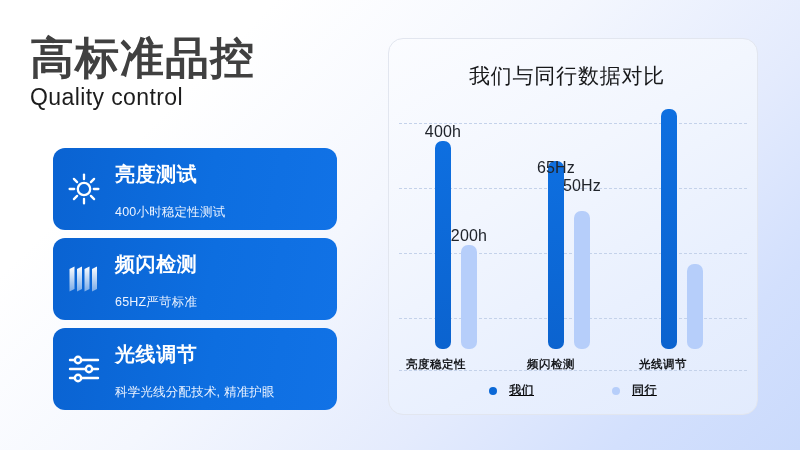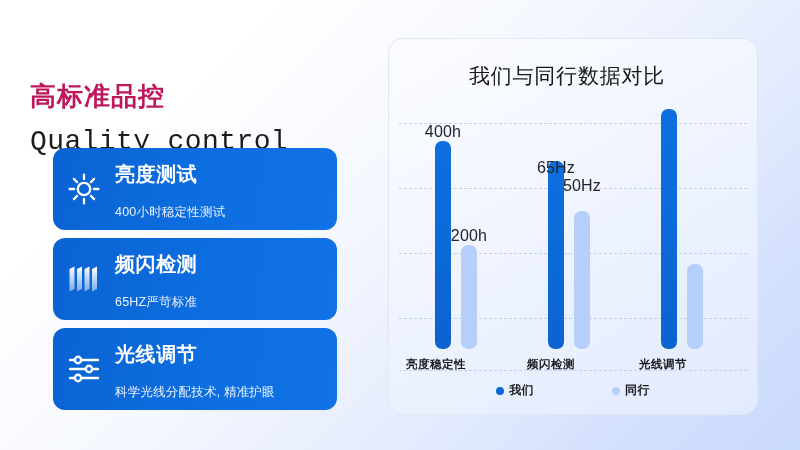--- a/index.html
+++ b/index.html
@@ -21,36 +21,34 @@
     left: 0; top: 0;
     width: 370px;
     height: 450px;
   }
   .heading-block {
     position: absolute;
     left: 30px;
     top: 34px;
   }
   .heading-cn {
-    font-size: 26px;
+    font-size: 44px;
     font-weight: 700;
-    color: #be185d;
+    color: #404040;
     letter-spacing: 1px;
     line-height: 1.08;
     white-space: nowrap;
-    margin-top: 48px;
   }
   .heading-en {
-    font-size: 28px;
+    font-size: 23px;
     font-weight: 400;
     color: #1c1c1c;
     letter-spacing: 0.4px;
-    margin-top: 16px;
-    white-space: nowrap;
-    font-family: Liberation Mono, monospace;
+    margin-top: 2px;
+    white-space: nowrap;
   }
 
   .cards {
     position: absolute;
     left: 53px;
     top: 148px;
     width: 284px;
   }
   .card {
     position: relative;
@@ -165,21 +163,22 @@
     position: absolute;
     left: 0; right: 0;
     bottom: 15px;
     display: flex;
     justify-content: center;
     gap: 78px;
   }
   .legend-item {
     display: flex;
     align-items: center;
-    gap: 5px;
+    gap: 12px;
+    text-decoration: underline;
   }
   .legend-dot {
     width: 8px;
     height: 8px;
     border-radius: 50%;
   }
   .legend-label {
     font-size: 12px;
     font-weight: 700;
     color: #16181c;

